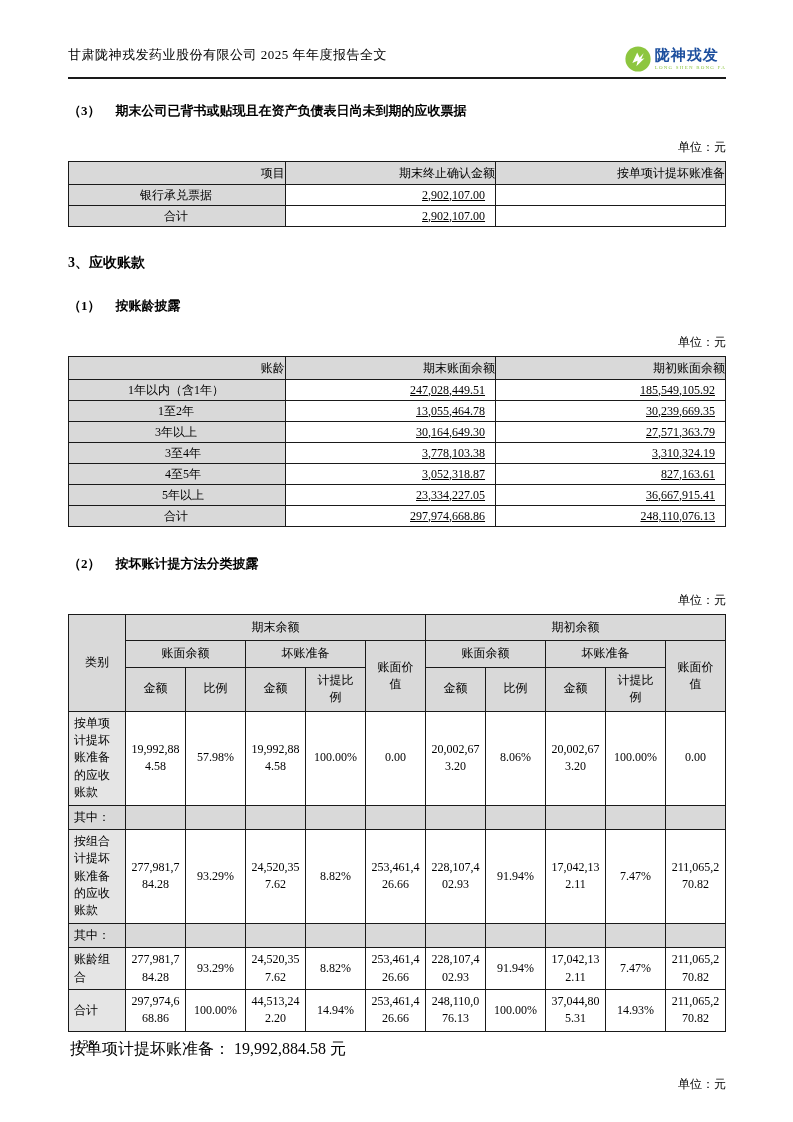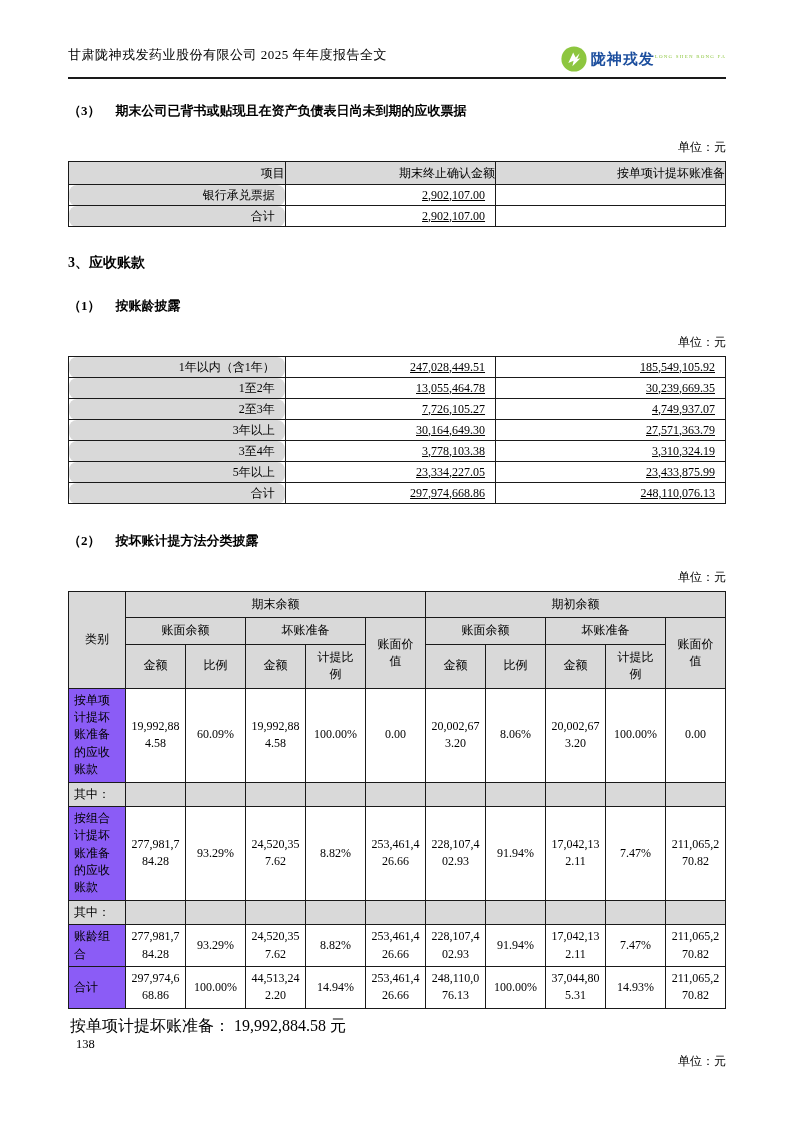--- a/index.html
+++ b/index.html
@@ -17,50 +17,50 @@
 
   
   .doc-header {
     display: flex; justify-content: space-between; 
     border-bottom: 2px solid #1a1a1a;
     padding-bottom: 5px;
   }
   .doc-title { font-size: 13px; letter-spacing: 0.5px; padding-bottom: 4px; }
   .logo { display: flex; align-items: center; gap: 4px; }
   .logo-icon { width: 26px; height: 26px; display: block; }
-  .logo-text { display: flex; line-height: 1; }
+  .logo-text { display: flex; flex-direction: column; line-height: 1; }
   .logo-cn { font-size: 15px; font-weight: bold; color: #1d4f9e; letter-spacing: 1px; }
   .logo-en { font-size: 5px; color: #8dc63f; letter-spacing: 1.2px; margin-top: 2px; }
 
   
   .h-sub { display: flex; gap: 15px; font-weight: bold; font-size: 13px; }
   .h-main { font-weight: bold; font-size: 14px; }
   .m-sec3   { margin-top: 23px; }
   .m-armain { margin-top: 27px; }
   .m-sub1   { margin-top: 25px; }
   .m-sub2   { margin-top: 28px; }
   .unit-row { text-align: right; font-size: 12px; margin-top: 19px; margin-bottom: 5px; }
   .unit-row2 { text-align: right; font-size: 12px; margin-top: 16px; }
 
   
   table { width: 100%; border-collapse: collapse; table-layout: fixed; }
   td, th { border: 1px solid #1a1a1a; font-weight: normal; font-size: 12px; }
   .t-simple th { background: #d9d9d9; height: 23px; text-align: right; }
   .t-simple td { height: 21px; padding: 1px 10px 1px 8px; }
-  .t-simple td.lbl { background: #d9d9d9; text-align: right; padding-left: 8px; border-radius: 8px; }
+  .t-simple td.lbl { background: #d9d9d9; text-align: center; padding-left: 8px; }
   .t-simple td.num { text-align: right; text-decoration: underline; }
   .t-simple td.lbl.ind { padding-left: 22px; }
   .c-item { width: 33%; } .c-v1 { width: 32%; } .c-v2 { width: 35%; }
 
   
   .t-complex th { background: #d9d9d9; text-align: center; vertical-align: middle;
                   padding: 4px 6px; line-height: 1.45; word-break: break-all; }
   .t-complex td { text-align: center; vertical-align: middle;
                   padding: 3px 3px; line-height: 1.45; word-break: break-all; }
-  .t-complex td.lbl { background: #8b5cf6; text-align: left; padding: 3px 5px; }
+  .t-complex td.lbl { background: #e5e5e5; text-align: left; padding: 3px 5px; }
   .t-complex tr.subrow td { background: #d9d9d9; height: 21px; }
   .t-complex .c-cat { width: 57px; }
   .footnote { font-size: 16px; margin-top: 7px; padding-left: 2px; }
 
   .page-number { position: absolute; left: 76px; top: 1037px; font-size: 12.5px; }
 </style>
 </head>
 <body>
 
 <div class="content">
@@ -118,49 +118,54 @@
   </div>
   <div class="unit-row">单位：元</div>
 
   <table class="t-simple">
     <colgroup>
         <col class="c-item">
         <col class="c-v1">
         <col class="c-v2">
       </colgroup>
     <tbody>
+        <tr>
+      <th>账龄</th>
+      <th>期末账面余额</th>
+      <th>期初账面余额</th>
+    </tr>
     <tr>
       <td class="lbl">1年以内（含1年）</td>
       <td class="num">247,028,449.51</td>
       <td class="num">185,549,105.92</td>
     </tr>
     <tr>
       <td class="lbl">1至2年</td>
       <td class="num">13,055,464.78</td>
       <td class="num">30,239,669.35</td>
     </tr>
     <tr>
-      <td class="lbl">2至3年</td>
-      <td class="num">7,726,105.27</td>
-      <td class="num">4,749,937.07</td>
-    </tr>
-    <tr>
       <td class="lbl">3年以上</td>
       <td class="num">30,164,649.30</td>
       <td class="num">27,571,363.79</td>
     </tr>
     <tr>
       <td class="lbl ind">3至4年</td>
       <td class="num">3,778,103.38</td>
       <td class="num">3,310,324.19</td>
     </tr>
     <tr>
+      <td class="lbl ind">4至5年</td>
+      <td class="num">3,052,318.87</td>
+      <td class="num">827,163.61</td>
+    </tr>
+    <tr>
       <td class="lbl ind">5年以上</td>
       <td class="num">23,334,227.05</td>
-      <td class="num">23,433,875.99</td>
+      <td class="num">36,667,915.41</td>
     </tr>
     <tr>
       <td class="lbl">合计</td>
       <td class="num">297,974,668.86</td>
       <td class="num">248,110,076.13</td>
     </tr>
   </tbody>
     </table>
 
   <div class="h-sub m-sub2">
@@ -203,21 +208,21 @@
       <th>金额</th>
       <th>计提比例</th>
       <th>金额</th>
       <th>比例</th>
       <th>金额</th>
       <th>计提比例</th>
     </tr>
     <tr>
       <td class="lbl">按单项计提坏账准备的应收账款</td>
       <td>19,992,884.58</td>
-      <td>60.09%</td>
+      <td>57.98%</td>
       <td>19,992,884.58</td>
       <td>100.00%</td>
       <td>0.00</td>
       <td>20,002,673.20</td>
       <td>8.06%</td>
       <td>20,002,673.20</td>
       <td>100.00%</td>
       <td>0.00</td>
     </tr>
     <tr class="subrow">

